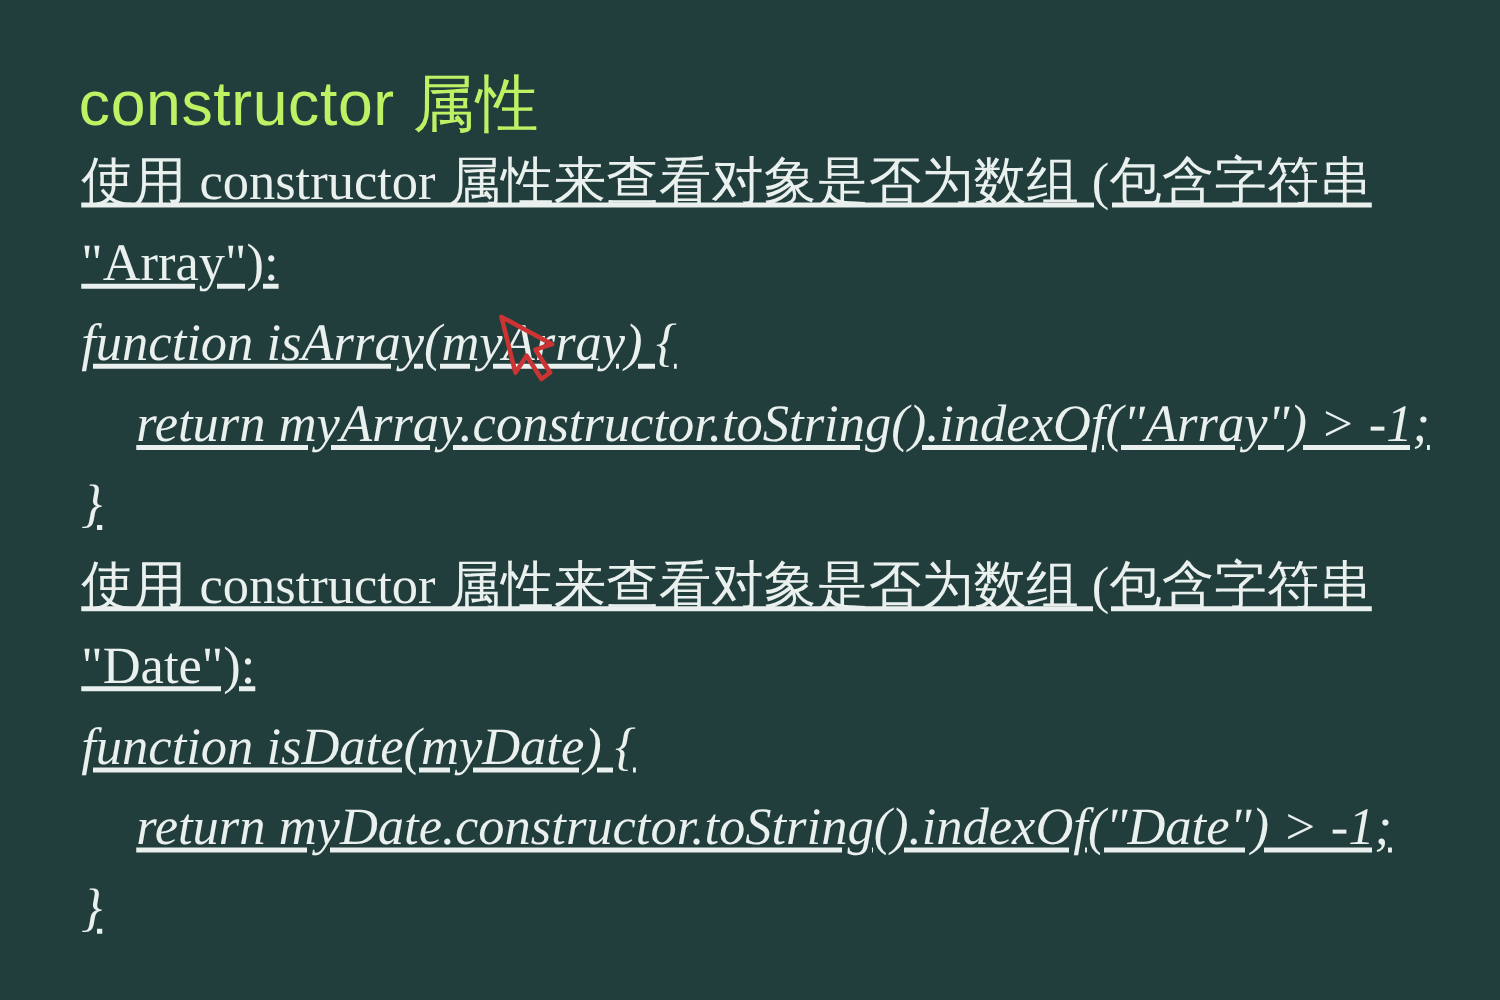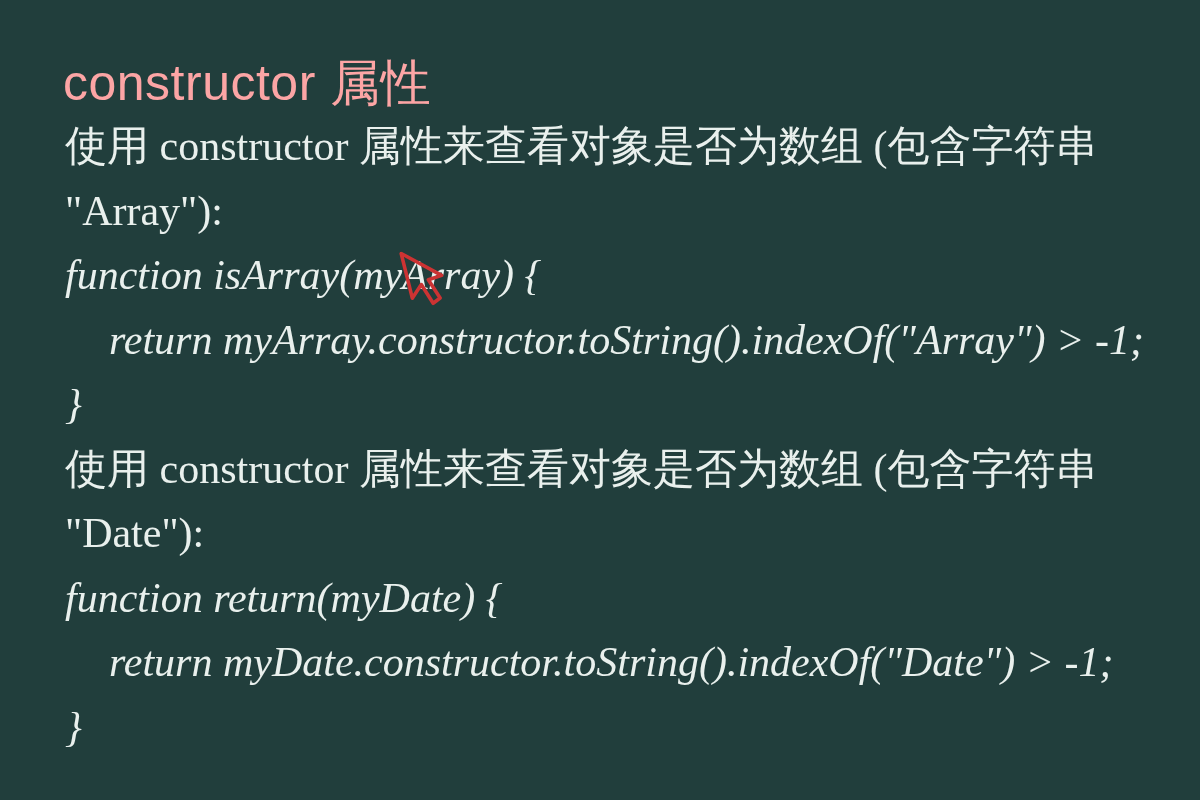--- a/index.html
+++ b/index.html
@@ -18,36 +18,37 @@
     inset: 0;
   }
   .slide-title {
     position: absolute;
     top: 50px;
     left: 63px;
     font-family: "Liberation Sans", sans-serif;
     font-size: 50px;
     font-weight: 500;
     letter-spacing: 0.5px;
-    color: #fca5a5;
+    color: #bef264;
     white-space: nowrap;
   }
   .slide-body {
     position: absolute;
     top: 114px;
     left: 65px;
     right: 20px;
     font-family: "Liberation Serif", serif;
     font-size: 42px;
     line-height: 64.5px;
     color: #e9f0ed;
   }
   .line {
     white-space: nowrap;
     height: 64.5px;
+    text-decoration: underline;
   }
   .line.code {
     font-style: italic;
   }
   .line.indent {
     padding-left: 44px;
   }
   .cursor {
     position: absolute;
     left: 400px;
@@ -66,21 +67,21 @@
   <div class="slide-title">constructor 属性</div>
 
   <div class="slide-body">
     <div class="line prose">使用 constructor 属性来查看对象是否为数组 (包含字符串</div>
     <div class="line prose">"Array"):</div>
     <div class="line code">function isArray(myArray) {</div>
     <div class="line code indent">return myArray.constructor.toString().indexOf("Array") &gt; -1;</div>
     <div class="line code">}</div>
     <div class="line prose">使用 constructor 属性来查看对象是否为数组 (包含字符串</div>
     <div class="line prose">"Date"):</div>
-    <div class="line code">function return(myDate) {</div>
+    <div class="line code">function isDate(myDate) {</div>
     <div class="line code indent">return myDate.constructor.toString().indexOf("Date") &gt; -1;</div>
     <div class="line code">}</div>
   </div>
 
   <svg class="cursor" viewBox="0 0 23 32" fill="none">
     <path d="M4,1 L4,24 L10,18.5 L13.5,29 L17.5,27.3 L14,17 L21,16.5 Z" fill="none" stroke="#cc3333" stroke-width="1.8" stroke-linejoin="round"></path>
   </svg>
 
 </div>
 

